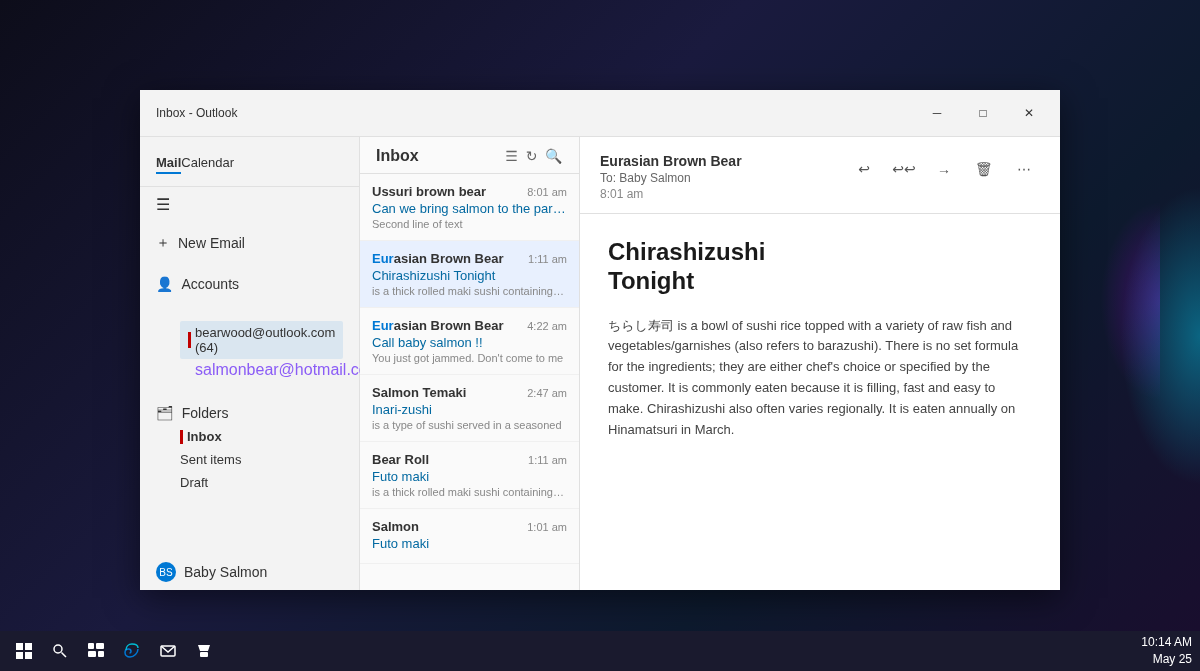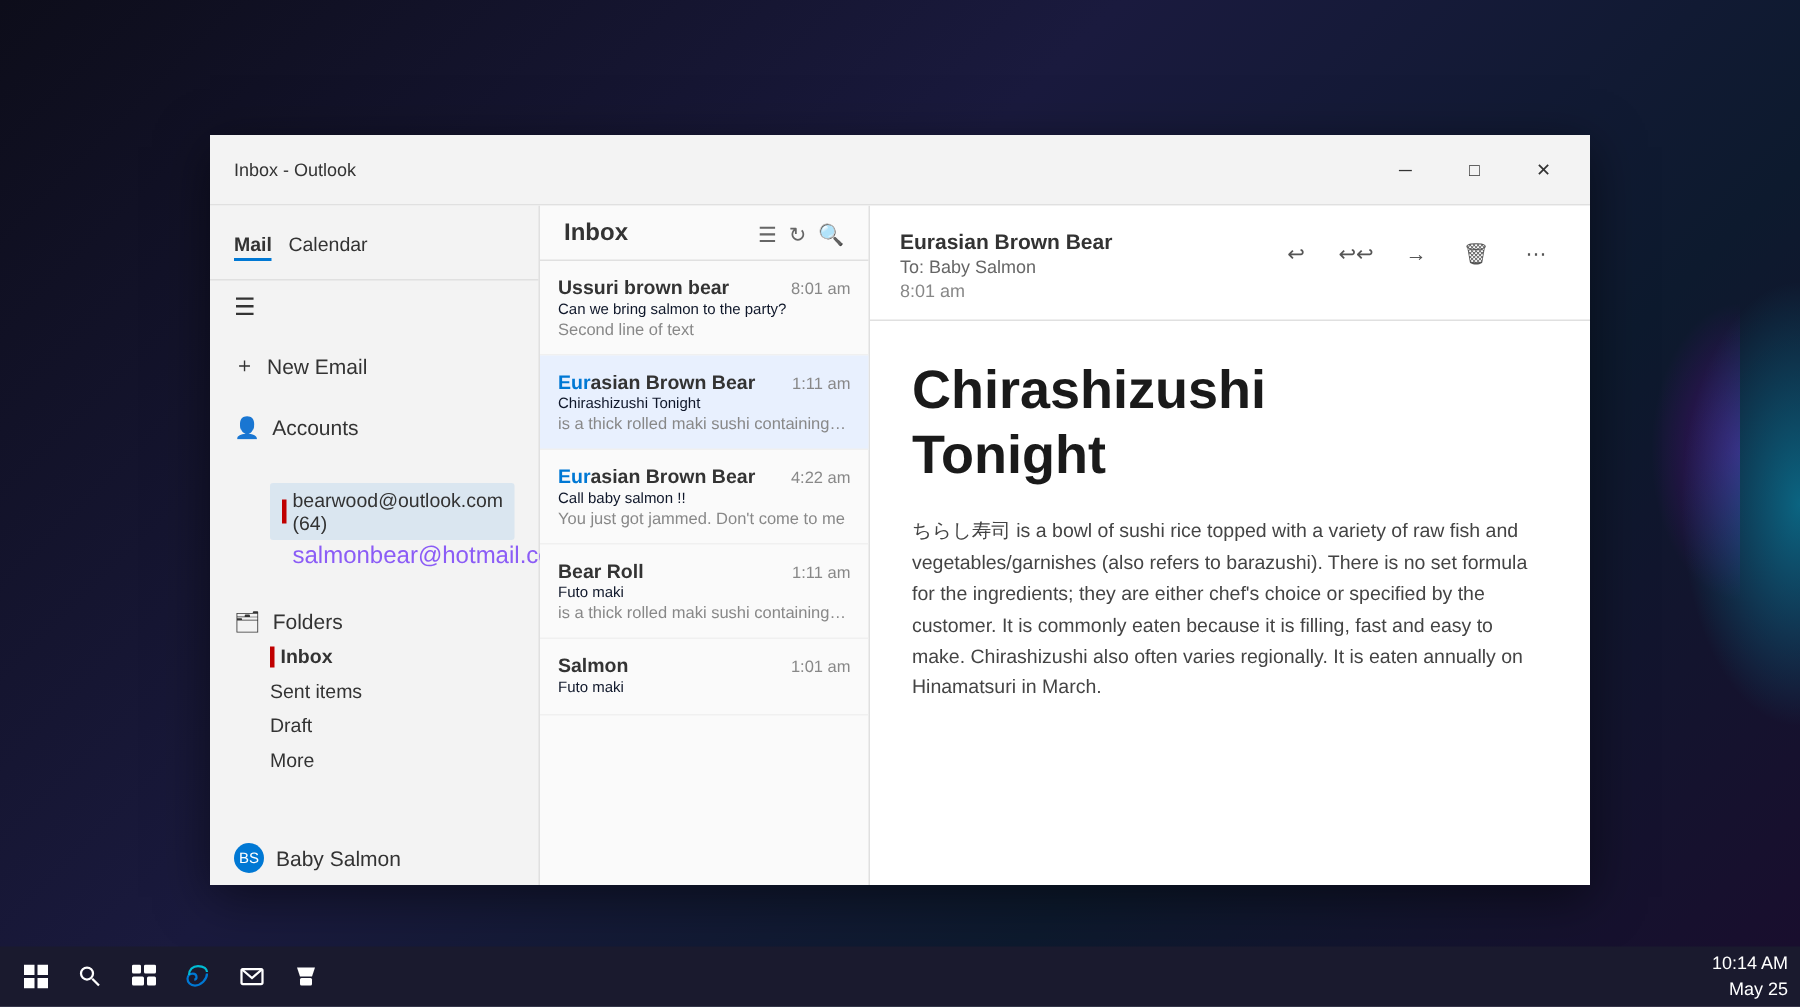--- a/index.html
+++ b/index.html
@@ -152,21 +152,21 @@
       flex-direction: column;
     }
 
     .sidebar-header {
       padding: 12px 16px 8px;
       border-bottom: 1px solid #e0e0e0;
     }
 
     .sidebar-nav {
       display: flex;
-      gap: 11px;
+      gap: 0;
       padding: 4px 0;
     }
 
     .sidebar-nav-item {
       font-size: 13px;
       color: #333;
       cursor: pointer;
       padding: 2px 0;
     }
 
@@ -353,22 +353,22 @@
       font-weight: 700;
     }
 
     .email-time {
       font-size: 11px;
       color: #888;
       flex-shrink: 0;
     }
 
     .email-subject {
-      font-size: 10px;
-      color: #0f172a;
+      font-size: 13px;
+      color: #0369a1;
       margin-bottom: 2px;
       white-space: nowrap;
       overflow: hidden;
       text-overflow: ellipsis;
     }
 
     .email-preview {
       font-size: 11px;
       color: #888;
       white-space: nowrap;
@@ -433,21 +433,21 @@
       font-size: 14px;
     }
 
     .reading-body {
       flex: 1;
       padding: 24px 28px;
       overflow-y: auto;
     }
 
     .email-headline {
-      font-size: 36px;
+      font-size: 24px;
       font-weight: 700;
       color: #1a1a1a;
       line-height: 1.2;
       margin-bottom: 20px;
     }
 
     .email-body-text {
       font-size: 13px;
       color: #444;
       line-height: 1.6;
@@ -507,21 +507,20 @@
           <div class="folders-label">
             <span>🗂</span>
             <span>Folders</span>
           </div>
           <div class="folder-item active">
             <div class="folder-indicator"></div>
             <span>Inbox</span>
           </div>
           <div class="folder-item">Sent items</div>
           <div class="folder-item">Draft</div>
-          <div class="folder-item">More</div>
         </div>
 
         <div class="baby-salmon-section">
           <div class="baby-salmon-icon">BS</div>
           <span>Baby Salmon</span>
         </div>
       </div>
 
       <div class="email-list-panel">
         <div class="email-list-header">
@@ -550,20 +549,28 @@
       <div class="email-subject ">Chirashizushi Tonight</div>
       <div class="email-preview">is a thick rolled maki sushi containing mu</div>
     </div>
             <div class="email-item">
       <div class="email-item-header">
         <span class="email-sender"><span class="highlight">Eur</span>asian Brown Bear</span>
         <span class="email-time">4:22 am</span>
       </div>
       <div class="email-subject ">Call baby salmon !!</div>
       <div class="email-preview">You just got jammed. Don't come to me</div>
+    </div>
+            <div class="email-item">
+      <div class="email-item-header">
+        <span class="email-sender">Salmon Temaki</span>
+        <span class="email-time">2:47 am</span>
+      </div>
+      <div class="email-subject ">Inari-zushi</div>
+      <div class="email-preview">is a type of sushi served in a seasoned</div>
     </div>
             <div class="email-item">
       <div class="email-item-header">
         <span class="email-sender">Bear Roll</span>
         <span class="email-time">1:11 am</span>
       </div>
       <div class="email-subject ">Futo maki</div>
       <div class="email-preview">is a thick rolled maki sushi containing mu</div>
     </div>
             <div class="email-item">

